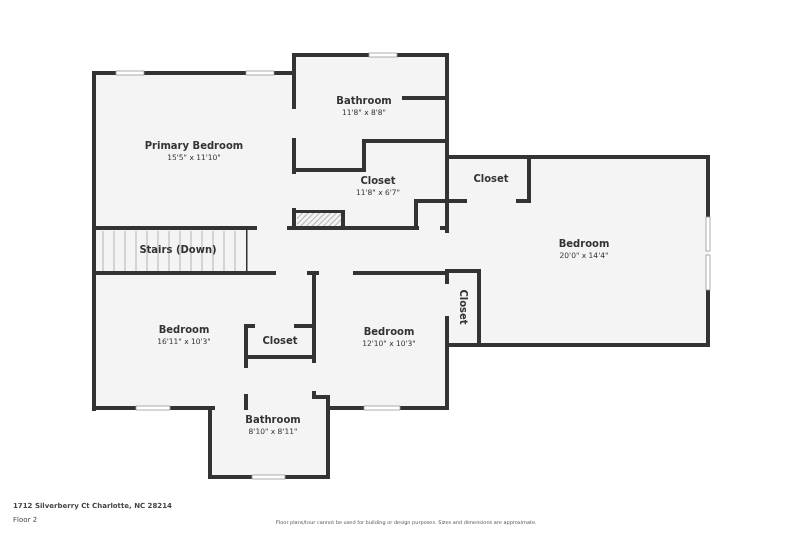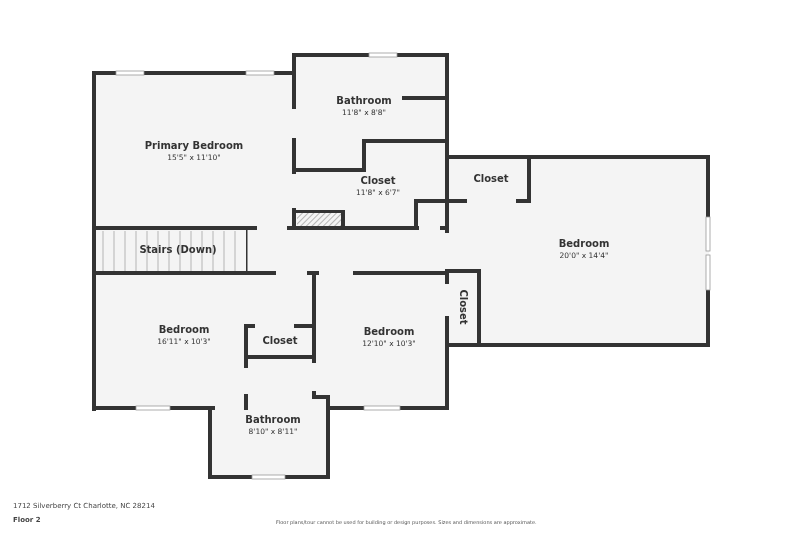--- a/index.html
+++ b/index.html
@@ -4,22 +4,22 @@
 <style>
   html, body { margin: 0; padding: 0; background: #ffffff; }
   body { width: 800px; height: 533px; position: relative; overflow: hidden; font-family: "DejaVu Sans", sans-serif; }
   #plan { position: absolute; left: 0; top: 0; }
   .room-fill { fill: #f4f4f4; }
   .wall { fill: #333333; }
   .win { fill: #ffffff; stroke: #9a9a9a; stroke-width: 0.8; }
   .room-label { font-family: "DejaVu Sans", sans-serif; font-size: 10px; font-weight: bold; fill: #333333; }
   .room-dim { font-family: "DejaVu Sans", sans-serif; font-size: 7.5px; fill: #333333; }
   .stair-line { stroke: #999999; stroke-width: 0.7; }
-  .footer-address { position: absolute; left: 13px; top: 502px; font-size: 7px; font-weight: normal; color: #444444; }
-  .footer-floor { position: absolute; left: 13px; top: 516px; font-size: 7px; font-weight: bold; color: #444444; }
+  .footer-address { position: absolute; left: 13px; top: 502px; font-size: 7px; font-weight: bold; color: #444444; }
+  .footer-floor { position: absolute; left: 13px; top: 516px; font-size: 7px; font-weight: normal; color: #444444; }
   .footer-disclaimer { position: absolute; left: 276px; top: 519px; font-size: 5px; color: #555555; white-space: nowrap; }
 </style>
 </head>
 <body>
 
 <svg id="plan" width="800" height="533" viewBox="0 0 800 533">
 
   <g>
     <rect class="room-fill" x="93" y="73" width="202" height="155"></rect>
     <rect class="room-fill" x="295" y="55" width="152" height="175"></rect>

